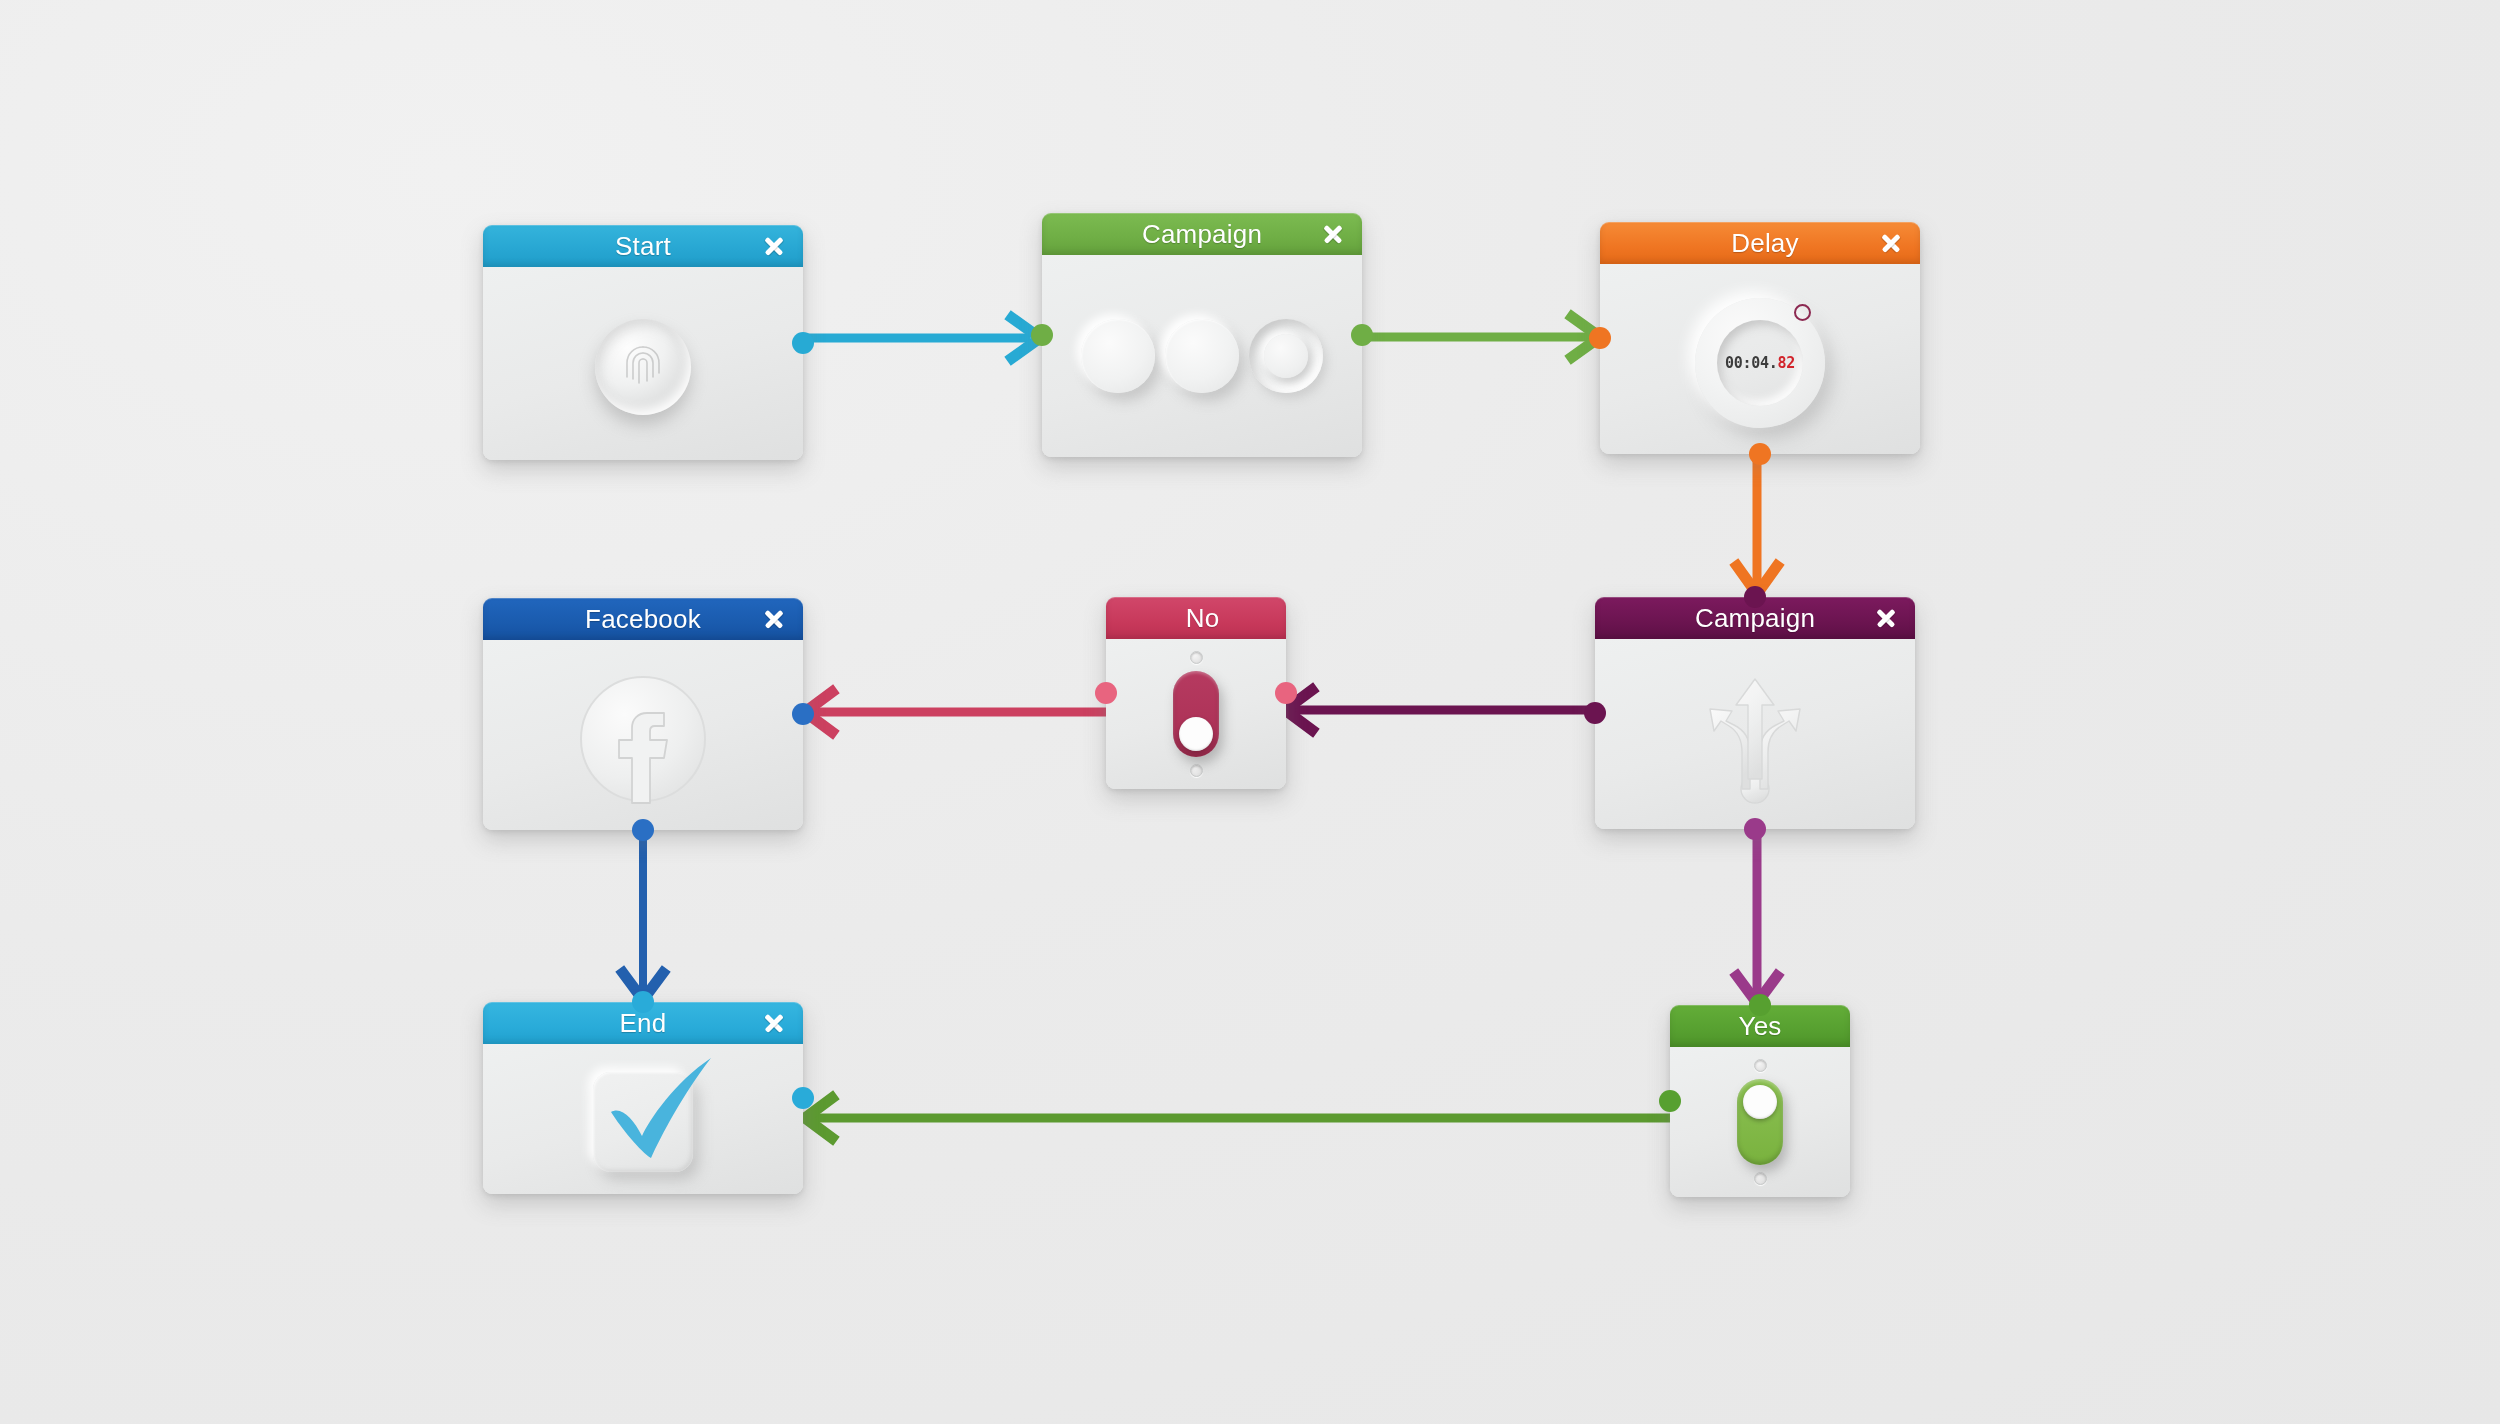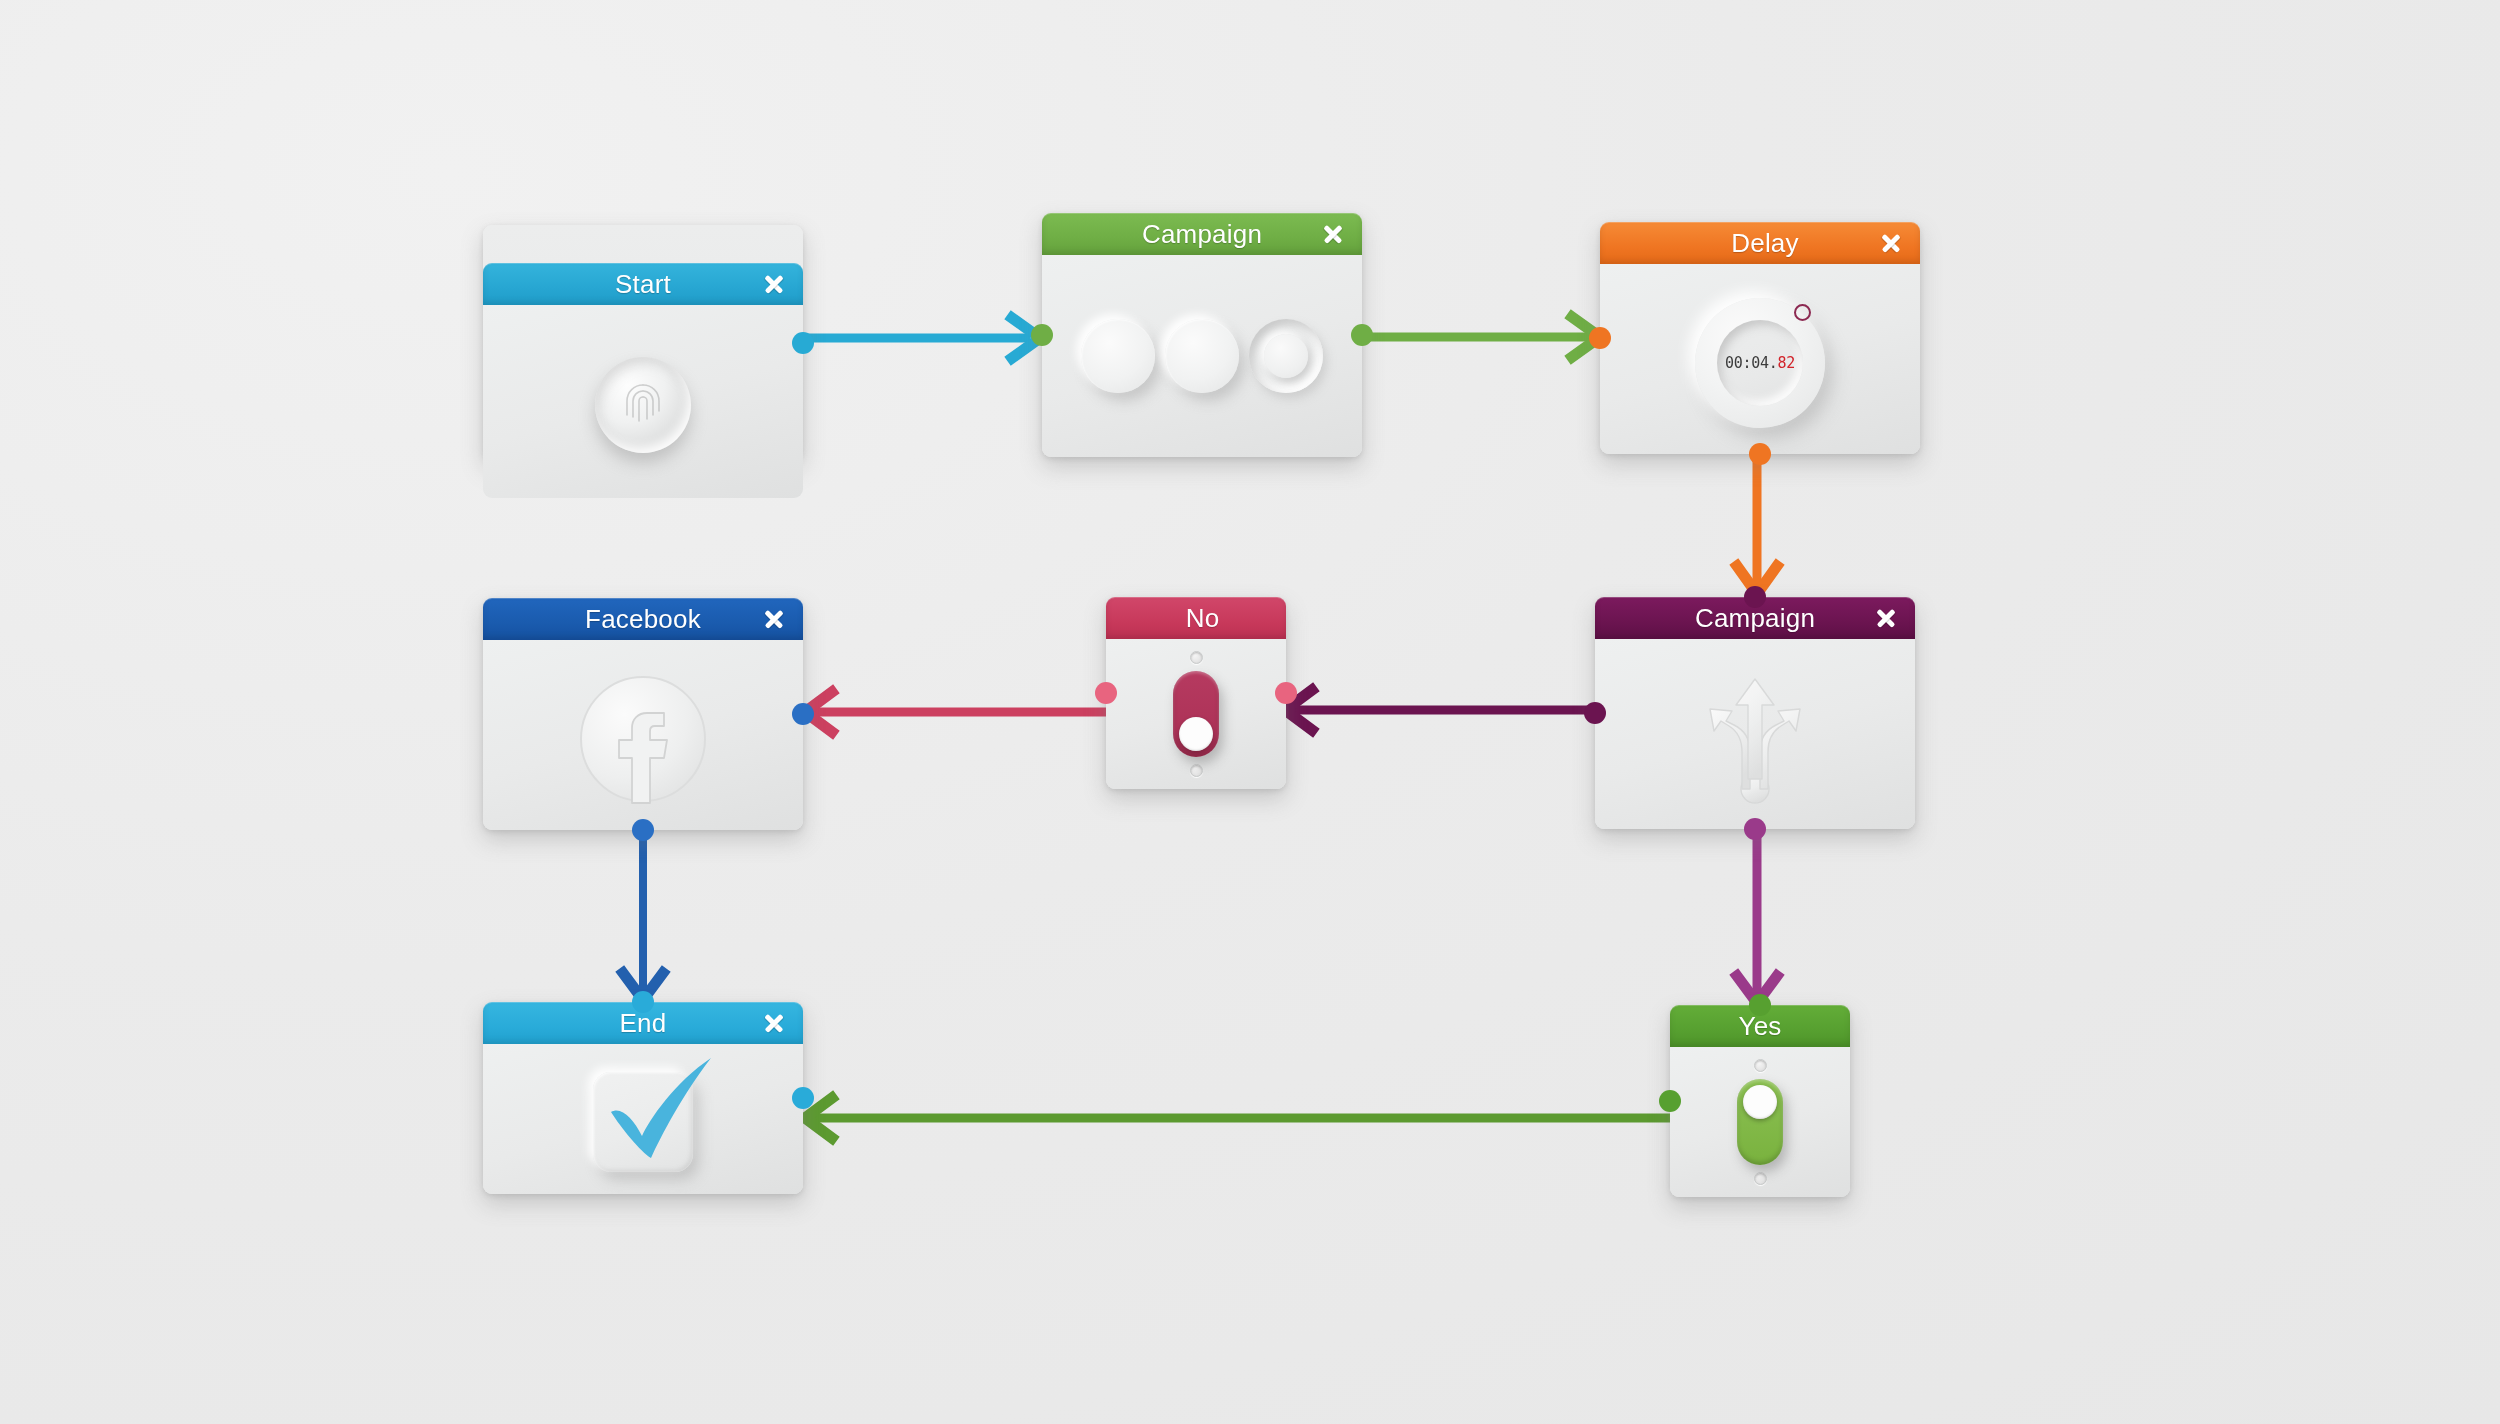--- a/index.html
+++ b/index.html
@@ -102,21 +102,21 @@
   .dial{
     position:absolute;inset:0;border-radius:50%;
     background:radial-gradient(circle at 36% 30%, #fbfbfb 0%, #f2f3f3 45%, #e4e5e5 100%);
     box-shadow:-7px -7px 14px rgba(255,255,255,.95), 8px 10px 18px rgba(160,160,160,.45);
     display:flex;align-items:center;justify-content:center;
   }
   .dial-in{
     width:86px;height:86px;border-radius:50%;
     background:linear-gradient(160deg,#eceded 0%,#e8e9e9 60%,#e2e3e3 100%);
     box-shadow:inset 4px 5px 9px rgba(165,165,165,.5), inset -4px -5px 9px rgba(255,255,255,.95);
-    display:flex;align-items:center;justify-content:center;
+    display:flex;align-items:center;justify-content:center;font-weight:bold;
   }
   .tmr{font-family:"DejaVu Sans Mono", monospace;font-size:15px;color:#3c3c3c;letter-spacing:-.3px;white-space:nowrap;}
   .tmr .ms{color:#d2232a;}
   .dial-mark{
     position:absolute;right:14px;top:6px;width:13px;height:13px;border-radius:50%;
     border:2px solid #8c2a52;background:transparent;
   }
 
   
   .dec-ico{position:absolute;left:50%;top:50%;transform:translate(-50%,-50%);opacity:.9;}
@@ -196,21 +196,21 @@
       <path d="M1737 976 L1757 1003 L1777 976" fill="none" stroke="#9a3a8a" stroke-width="11" stroke-linecap="square"></path>
     </g>
 
     <g>
       <line x1="1670" y1="1118" x2="812" y2="1118" stroke="#5c9a30" stroke-width="9"></line>
       <path d="M832 1098 L805 1118 L832 1138" fill="none" stroke="#5c9a30" stroke-width="11" stroke-linecap="square"></path>
     </g>
   </svg>
 
   <div class="node" style="left:483px;top:225px;width:320px;height:235px;">
-    <div class="hdr" style="background:linear-gradient(180deg,#34b4dc 0%,#27a6d2 60%,#1f9cc8 100%);margin-top:38px;">
+    <div class="hdr" style="background:linear-gradient(180deg,#34b4dc 0%,#27a6d2 60%,#1f9cc8 100%);">
       <span class="ttl">Start</span>
       <span class="close"></span>
     </div>
     <div class="body">
       <div class="fp-ball">
         <svg width="46" height="52" viewBox="0 0 46 52">
           <g fill="none" stroke="#9b9c9c" stroke-width="1.6" stroke-linecap="round">
             <path d="M23 6c-9 0-16 7-16 16v14"></path>
             <path d="M23 12c-5.5 0-10 4.5-10 10v16"></path>
             <path d="M23 18c-2.2 0-4 1.8-4 4v20"></path>

